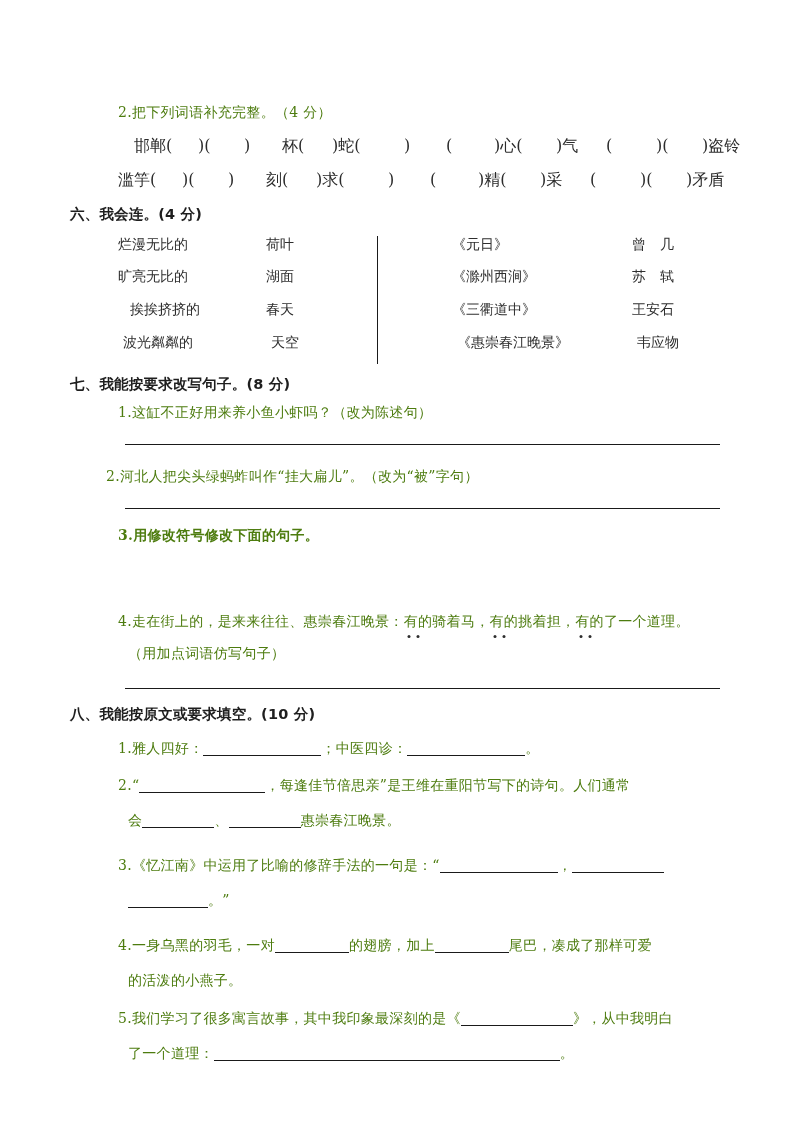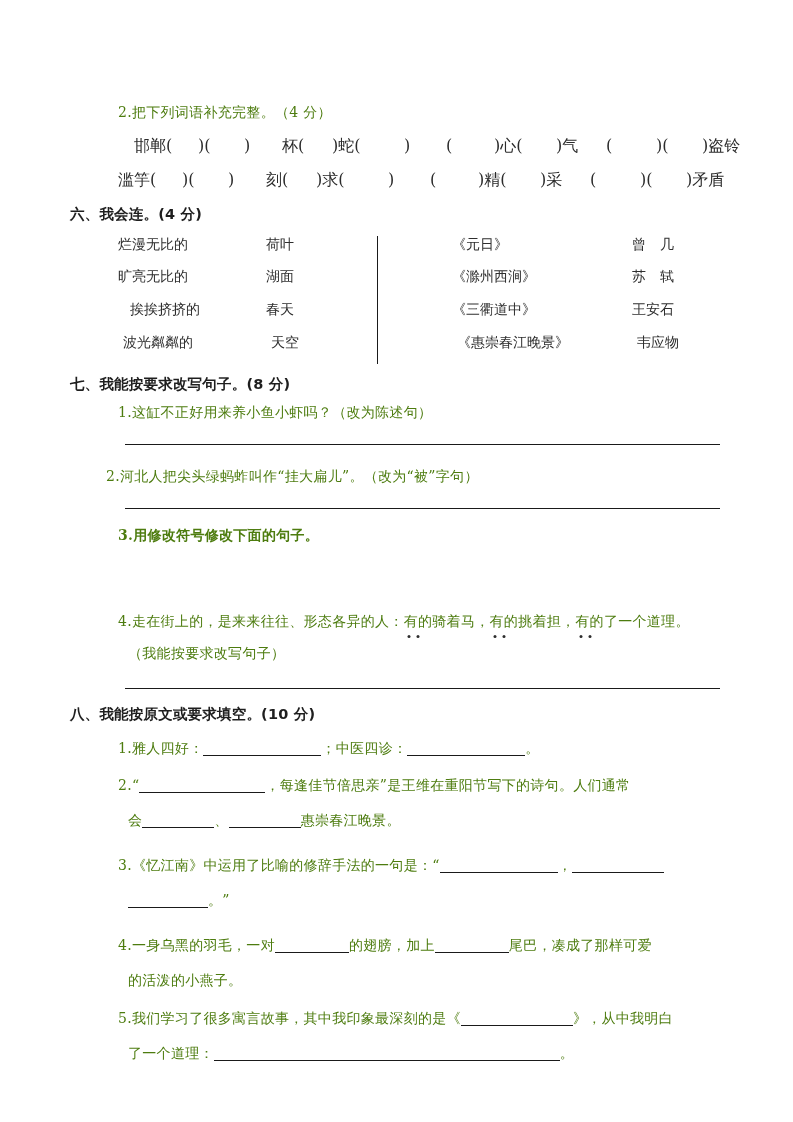--- a/index.html
+++ b/index.html
@@ -169,24 +169,24 @@
     <span>2.</span><span>河北人把尖头绿蚂蚱叫作“挂大扁儿”。（改为“被”字句）</span>
   </div>
   <div class="rule" style="left:125px; top:508px; width:595px;"></div>
 
   <div class="abs body-line" style="left:118px; top:527px;font-weight:bold;">
     <span>3.</span><span>用修改符号修改下面的句子。</span>
   </div>
 
 
   <div class="abs body-line" style="left:118px; top:613px;">
-    <span>4.</span><span>走在街上的，是来来往往、形态各异的人：</span><span class="dotted">有的</span><span>骑着马，</span><span class="dotted">有的</span><span>挑着担，</span><span class="dotted">有的</span><span>了一个道理。</span>
-  </div>
-
-  <div class="abs body-line" style="left:128px; top:645px;">（我能按要求改写句子）</div>
+    <span>4.</span><span>走在街上的，是来来往往、惠崇春江晚景：</span><span class="dotted">有的</span><span>骑着马，</span><span class="dotted">有的</span><span>挑着担，</span><span class="dotted">有的</span><span>了一个道理。</span>
+  </div>
+
+  <div class="abs body-line" style="left:128px; top:645px;">（用加点词语仿写句子）</div>
 
   <div class="rule" style="left:125px; top:688px; width:595px;"></div>
 
   <div class="abs sec-head" style="left:70px; top:705px;">八、我能按原文或要求填空。(10 分)</div>
 
   <div class="abs body-line" style="left:118px; top:740px;">
     <span>1.</span><span>雅人四好：</span><span class="blank" style="width:118px;"></span><span>；中医四诊：</span><span class="blank" style="width:118px;"></span><span>。</span>
   </div>
 
   <div class="abs body-line" style="left:118px; top:777px;">

